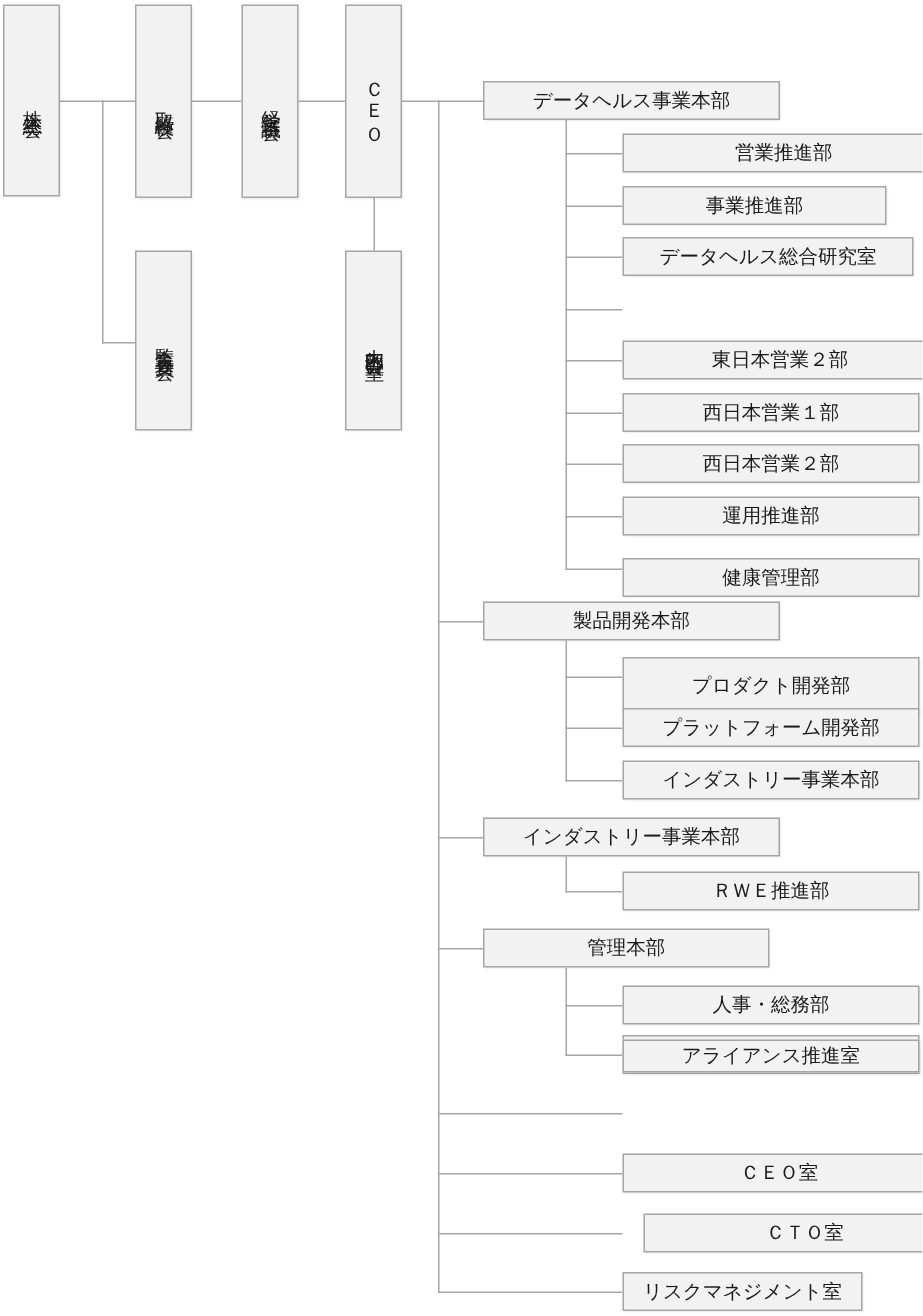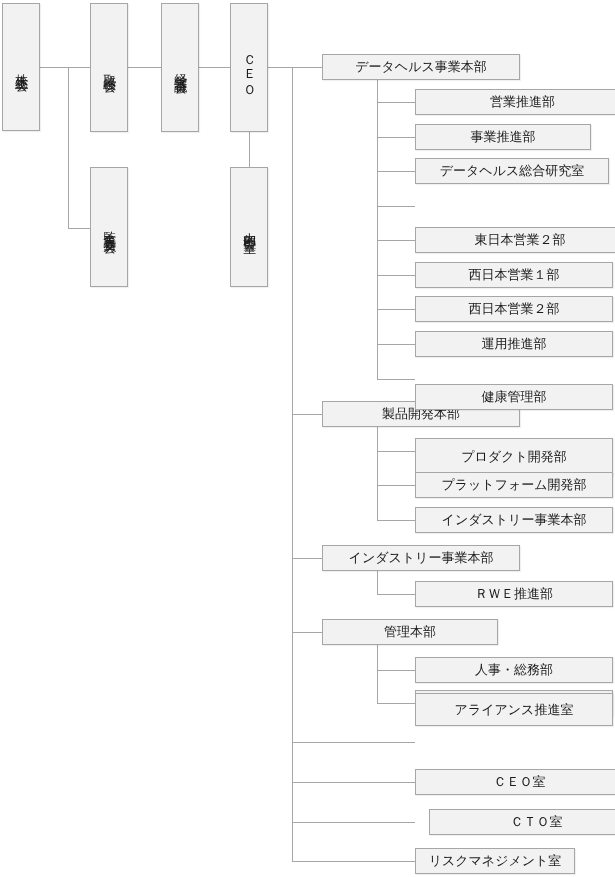--- a/index.html
+++ b/index.html
@@ -101,21 +101,21 @@
 
   <div class="box hbox" style="left:322px;top:54px;width:198px;height:26px">
     <span>データヘルス事業本部</span>
   </div>
   <div class="box hbox" style="left:322px;top:401px;width:198px;height:26px">
     <span>製品開発本部</span>
   </div>
   <div class="box hbox" style="left:322px;top:545px;width:198px;height:26px">
     <span>インダストリー事業本部</span>
   </div>
-  <div class="box hbox" style="left:322px;top:619px;width:176px;height:26px">
+  <div class="box hbox" style="left:322px;top:619px;width:191px;height:26px">
     <span>管理本部</span>
   </div>
 
   <div class="box hbox" style="left:415px;top:89px;width:215px;height:26px">
     <span>営業推進部</span>
   </div>
   <div class="box hbox" style="left:415px;top:124px;width:176px;height:26px">
     <span>事業推進部</span>
   </div>
   <div class="box hbox" style="left:415px;top:158px;width:194px;height:26px">
@@ -126,21 +126,21 @@
   </div>
   <div class="box hbox" style="left:415px;top:262px;width:198px;height:26px">
     <span>西日本営業１部</span>
   </div>
   <div class="box hbox" style="left:415px;top:296px;width:198px;height:26px">
     <span>西日本営業２部</span>
   </div>
   <div class="box hbox" style="left:415px;top:331px;width:198px;height:26px">
     <span>運用推進部</span>
   </div>
-  <div class="box hbox" style="left:415px;top:384px;width:198px;height:26px">
+  <div class="box hbox" style="left:415px;top:372px;width:198px;height:26px">
     <span>健康管理部</span>
   </div>
 
   <div class="box hbox" style="left:415px;top:438px;width:198px;height:38px">
     <span>プロダクト開発部</span>
   </div>
   <div class="box hbox" style="left:415px;top:472px;width:198px;height:26px">
     <span>プラットフォーム開発部</span>
   </div>
   <div class="box hbox" style="left:415px;top:507px;width:198px;height:26px">
@@ -151,21 +151,21 @@
     <span>ＲＷＥ推進部</span>
   </div>
 
   <div class="box hbox" style="left:415px;top:657px;width:198px;height:26px">
     <span>人事・総務部</span>
   </div>
   <div class="box hbox" style="left:415px;top:690px;width:198px;height:26px">
     <span>経理部</span>
   </div>
 
-  <div class="box hbox" style="left:415px;top:693px;width:198px;height:33px">
+  <div class="box hbox" style="left:415px;top:693px;width:198px;height:22px">
     <span>アライアンス推進室</span>
   </div>
   <div class="box hbox" style="left:415px;top:769px;width:209px;height:26px">
     <span>ＣＥＯ室</span>
   </div>
   <div class="box hbox" style="left:429px;top:809px;width:215px;height:26px">
     <span>ＣＴＯ室</span>
   </div>
   <div class="box hbox" style="left:415px;top:848px;width:160px;height:26px">
     <span>リスクマネジメント室</span>

